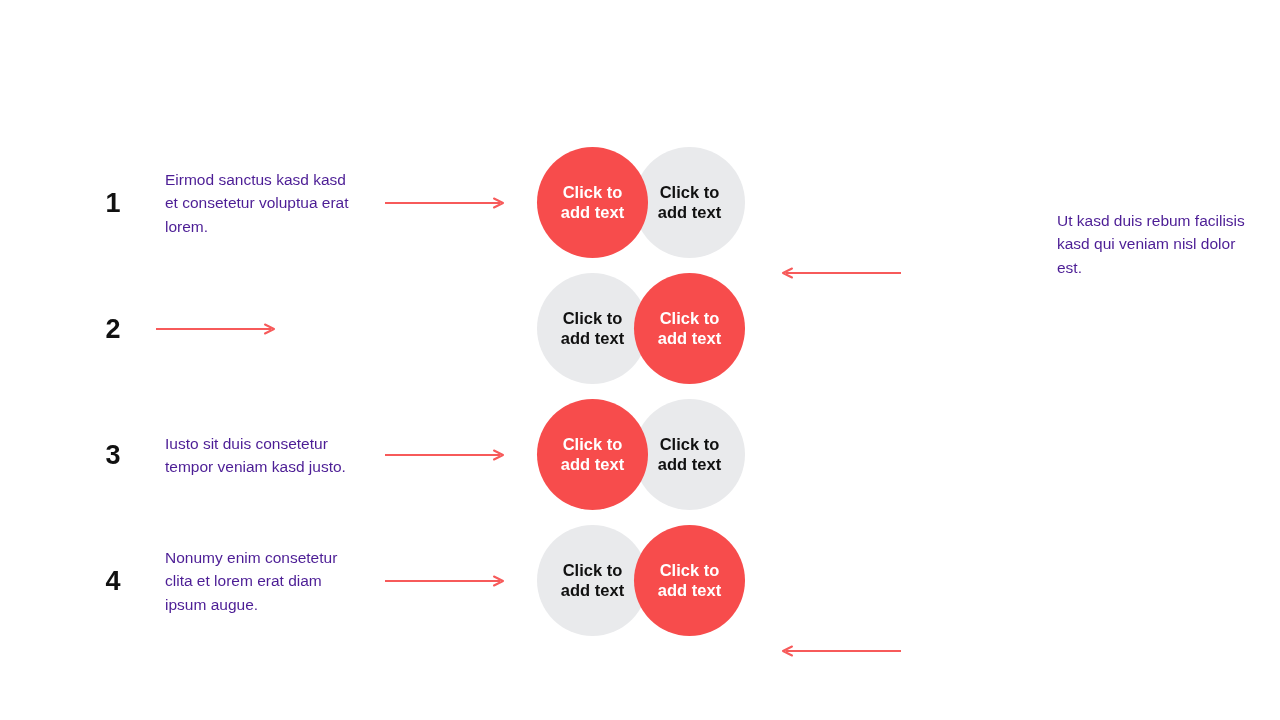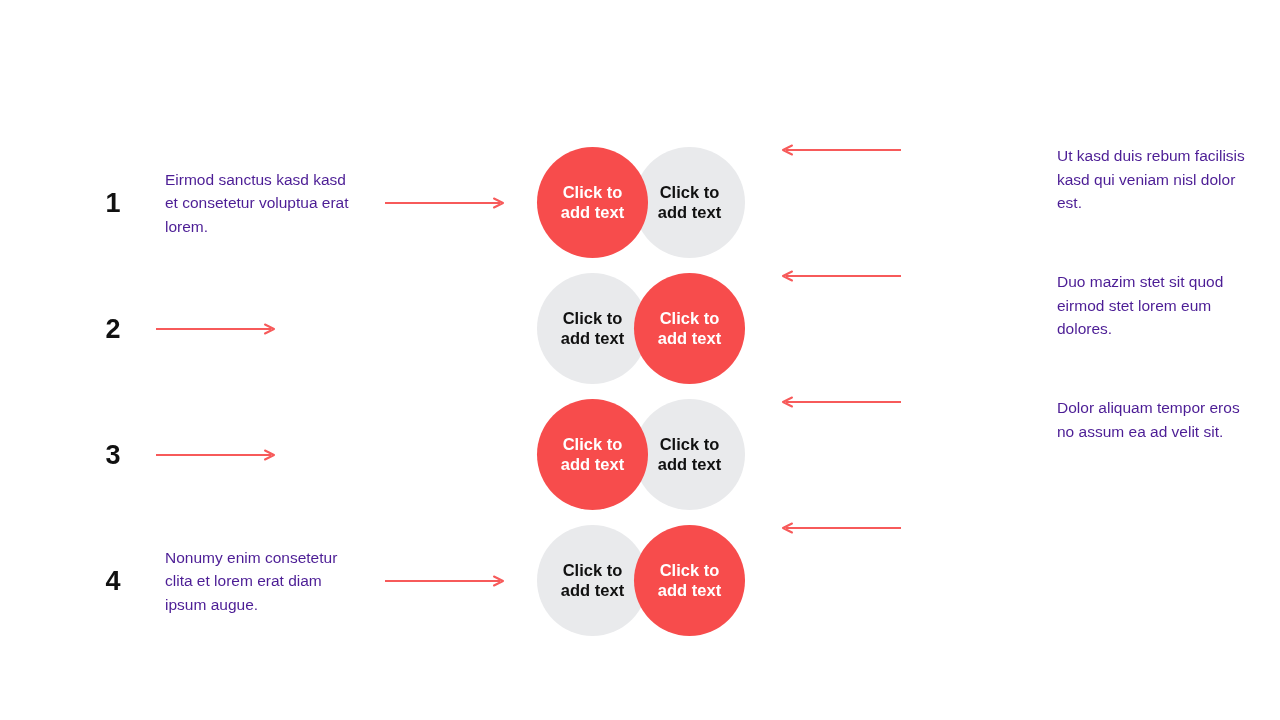--- a/index.html
+++ b/index.html
@@ -108,25 +108,25 @@
   .circle-gray {
     background: #e9eaec;
     color: #111111;
     z-index: 1;
   }
 
   
   .side-right {
     position: absolute;
     left: 780px;
-    top: 4px;
+    top: 13px;
     width: 400px;
     height: 126px;
     display: flex;
-    align-items: flex-start;
+    align-items: flex-end;
   }
   .side-right .desc { margin-left: 155px; width: 196px; }
 </style>
 </head>
 <body>
 
 <div class="slide">
 
   <div class="row row-1">
     <div class="side-left">
@@ -162,77 +162,58 @@
         <svg width="122" height="12" viewBox="0 0 122 12">
           <line x1="1" y1="6" x2="116" y2="6" stroke="#f75a5a" stroke-width="2"></line>
           <polyline points="110,1.5 119,6 110,10.5" fill="none" stroke="#f75a5a" stroke-width="2" stroke-linecap="round" stroke-linejoin="round"></polyline>
         </svg>
       </div>
     </div>
     <div class="circle-pair">
       <div class="circle circle-left circle-gray">Click to add text</div>
       <div class="circle circle-right circle-red">Click to add text</div>
     </div>
+  </div>
+
+  <div class="row row-3">
+    <div class="side-left">
+      <div class="num">3</div>
+      <div class="desc">Iusto sit duis consetetur tempor veniam kasd justo.</div>
+      <div class="arrow">
+        <svg width="122" height="12" viewBox="0 0 122 12">
+          <line x1="1" y1="6" x2="116" y2="6" stroke="#f75a5a" stroke-width="2"></line>
+          <polyline points="110,1.5 119,6 110,10.5" fill="none" stroke="#f75a5a" stroke-width="2" stroke-linecap="round" stroke-linejoin="round"></polyline>
+        </svg>
+      </div>
+    </div>
+    <div class="circle-pair">
+      <div class="circle circle-left circle-red">Click to add text</div>
+      <div class="circle circle-right circle-gray">Click to add text</div>
+    </div>
+  </div>
+
+  <div class="row row-4">
+    <div class="side-left">
+      <div class="num">4</div>
+      <div class="desc">Nonumy enim consetetur clita et lorem erat diam ipsum augue.</div>
+      <div class="arrow">
+        <svg width="122" height="12" viewBox="0 0 122 12">
+          <line x1="1" y1="6" x2="116" y2="6" stroke="#f75a5a" stroke-width="2"></line>
+          <polyline points="110,1.5 119,6 110,10.5" fill="none" stroke="#f75a5a" stroke-width="2" stroke-linecap="round" stroke-linejoin="round"></polyline>
+        </svg>
+      </div>
+    </div>
+    <div class="circle-pair">
+      <div class="circle circle-left circle-gray">Click to add text</div>
+      <div class="circle circle-right circle-red">Click to add text</div>
+    </div>
     <div class="side-right">
       <div class="arrow">
         <svg width="122" height="12" viewBox="0 0 122 12">
           <line x1="6" y1="6" x2="121" y2="6" stroke="#f75a5a" stroke-width="2"></line>
           <polyline points="12,1.5 3,6 12,10.5" fill="none" stroke="#f75a5a" stroke-width="2" stroke-linecap="round" stroke-linejoin="round"></polyline>
         </svg>
       </div>
-      <div class="desc">Duo mazim stet sit quod eirmod stet lorem eum dolores.</div>
-
-    </div>
-  </div>
-
-  <div class="row row-3">
-    <div class="side-left">
-      <div class="num">3</div>
-      <div class="arrow">
-        <svg width="122" height="12" viewBox="0 0 122 12">
-          <line x1="1" y1="6" x2="116" y2="6" stroke="#f75a5a" stroke-width="2"></line>
-          <polyline points="110,1.5 119,6 110,10.5" fill="none" stroke="#f75a5a" stroke-width="2" stroke-linecap="round" stroke-linejoin="round"></polyline>
-        </svg>
-      </div>
-    </div>
-    <div class="circle-pair">
-      <div class="circle circle-left circle-red">Click to add text</div>
-      <div class="circle circle-right circle-gray">Click to add text</div>
-    </div>
-    <div class="side-right">
-      <div class="arrow">
-        <svg width="122" height="12" viewBox="0 0 122 12">
-          <line x1="6" y1="6" x2="121" y2="6" stroke="#f75a5a" stroke-width="2"></line>
-          <polyline points="12,1.5 3,6 12,10.5" fill="none" stroke="#f75a5a" stroke-width="2" stroke-linecap="round" stroke-linejoin="round"></polyline>
-        </svg>
-      </div>
-      <div class="desc">Dolor aliquam tempor eros no assum ea ad velit sit.</div>
-
-    </div>
-  </div>
-
-  <div class="row row-4">
-    <div class="side-left">
-      <div class="num">4</div>
-      <div class="desc">Nonumy enim consetetur clita et lorem erat diam ipsum augue.</div>
-      <div class="arrow">
-        <svg width="122" height="12" viewBox="0 0 122 12">
-          <line x1="1" y1="6" x2="116" y2="6" stroke="#f75a5a" stroke-width="2"></line>
-          <polyline points="110,1.5 119,6 110,10.5" fill="none" stroke="#f75a5a" stroke-width="2" stroke-linecap="round" stroke-linejoin="round"></polyline>
-        </svg>
-      </div>
-    </div>
-    <div class="circle-pair">
-      <div class="circle circle-left circle-gray">Click to add text</div>
-      <div class="circle circle-right circle-red">Click to add text</div>
-    </div>
-    <div class="side-right">
-      <div class="arrow">
-        <svg width="122" height="12" viewBox="0 0 122 12">
-          <line x1="6" y1="6" x2="121" y2="6" stroke="#f75a5a" stroke-width="2"></line>
-          <polyline points="12,1.5 3,6 12,10.5" fill="none" stroke="#f75a5a" stroke-width="2" stroke-linecap="round" stroke-linejoin="round"></polyline>
-        </svg>
-      </div>
 
     </div>
   </div>
 
 </div>
 
 </body></html>

